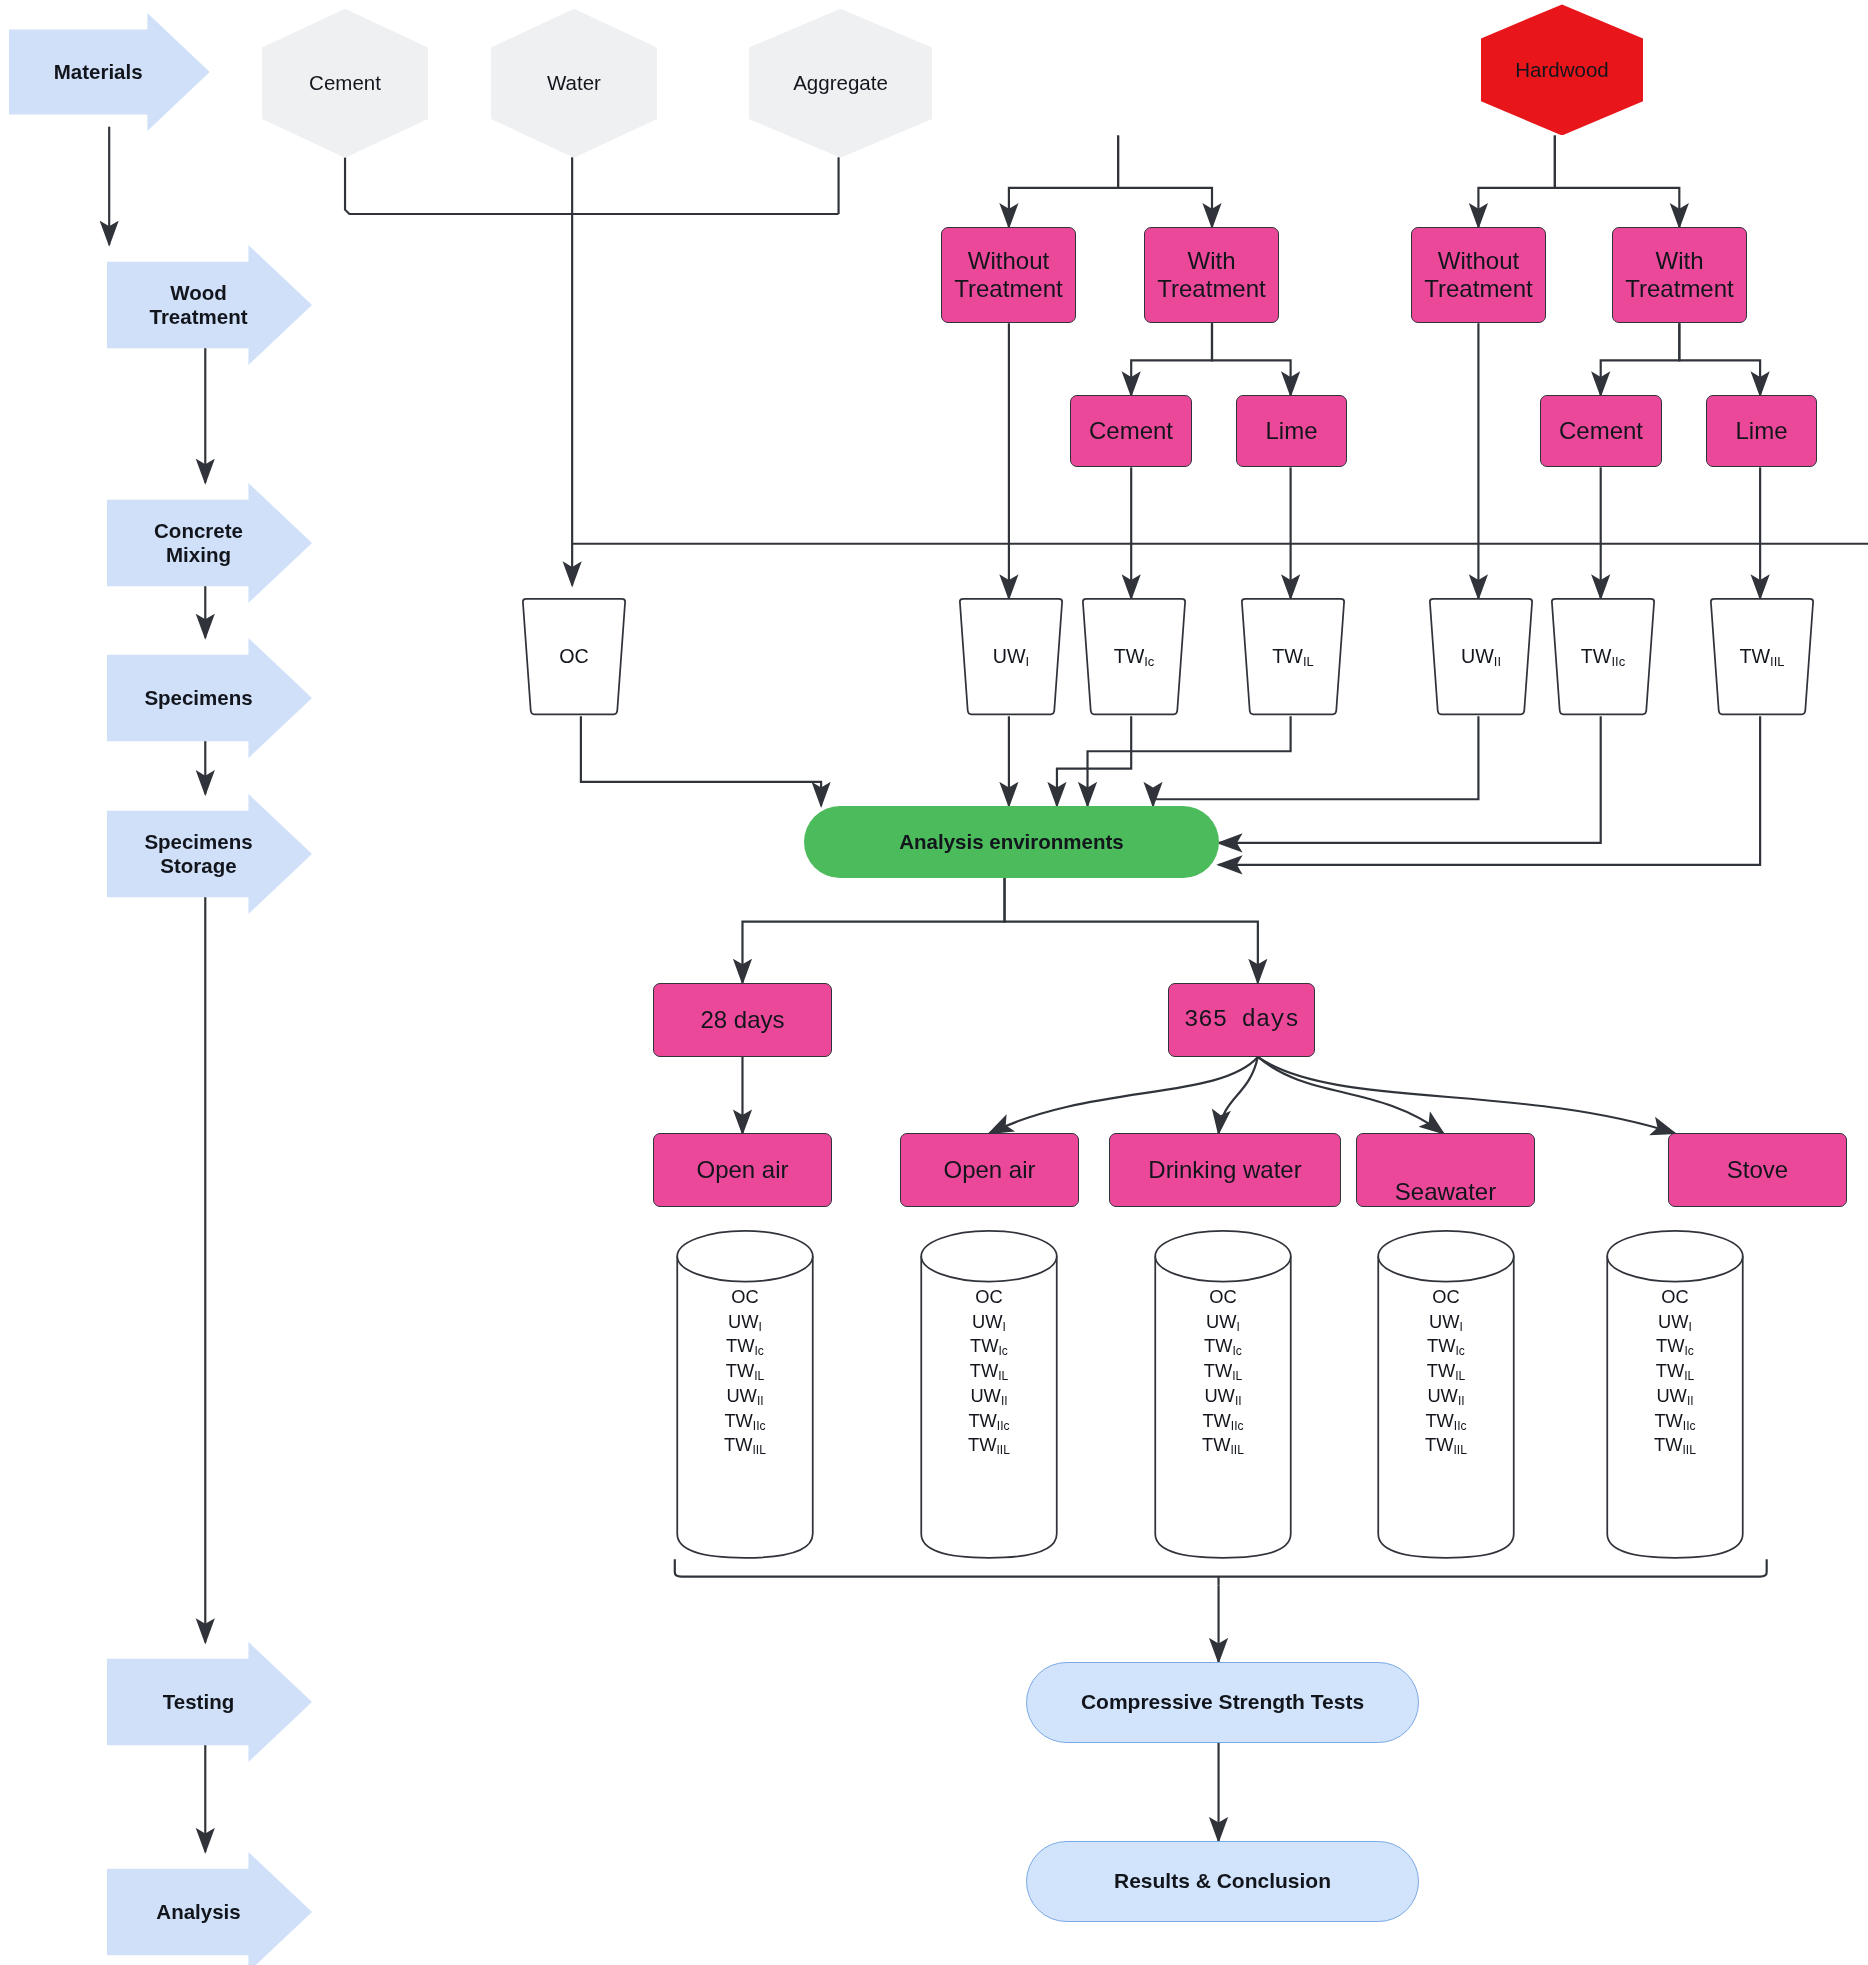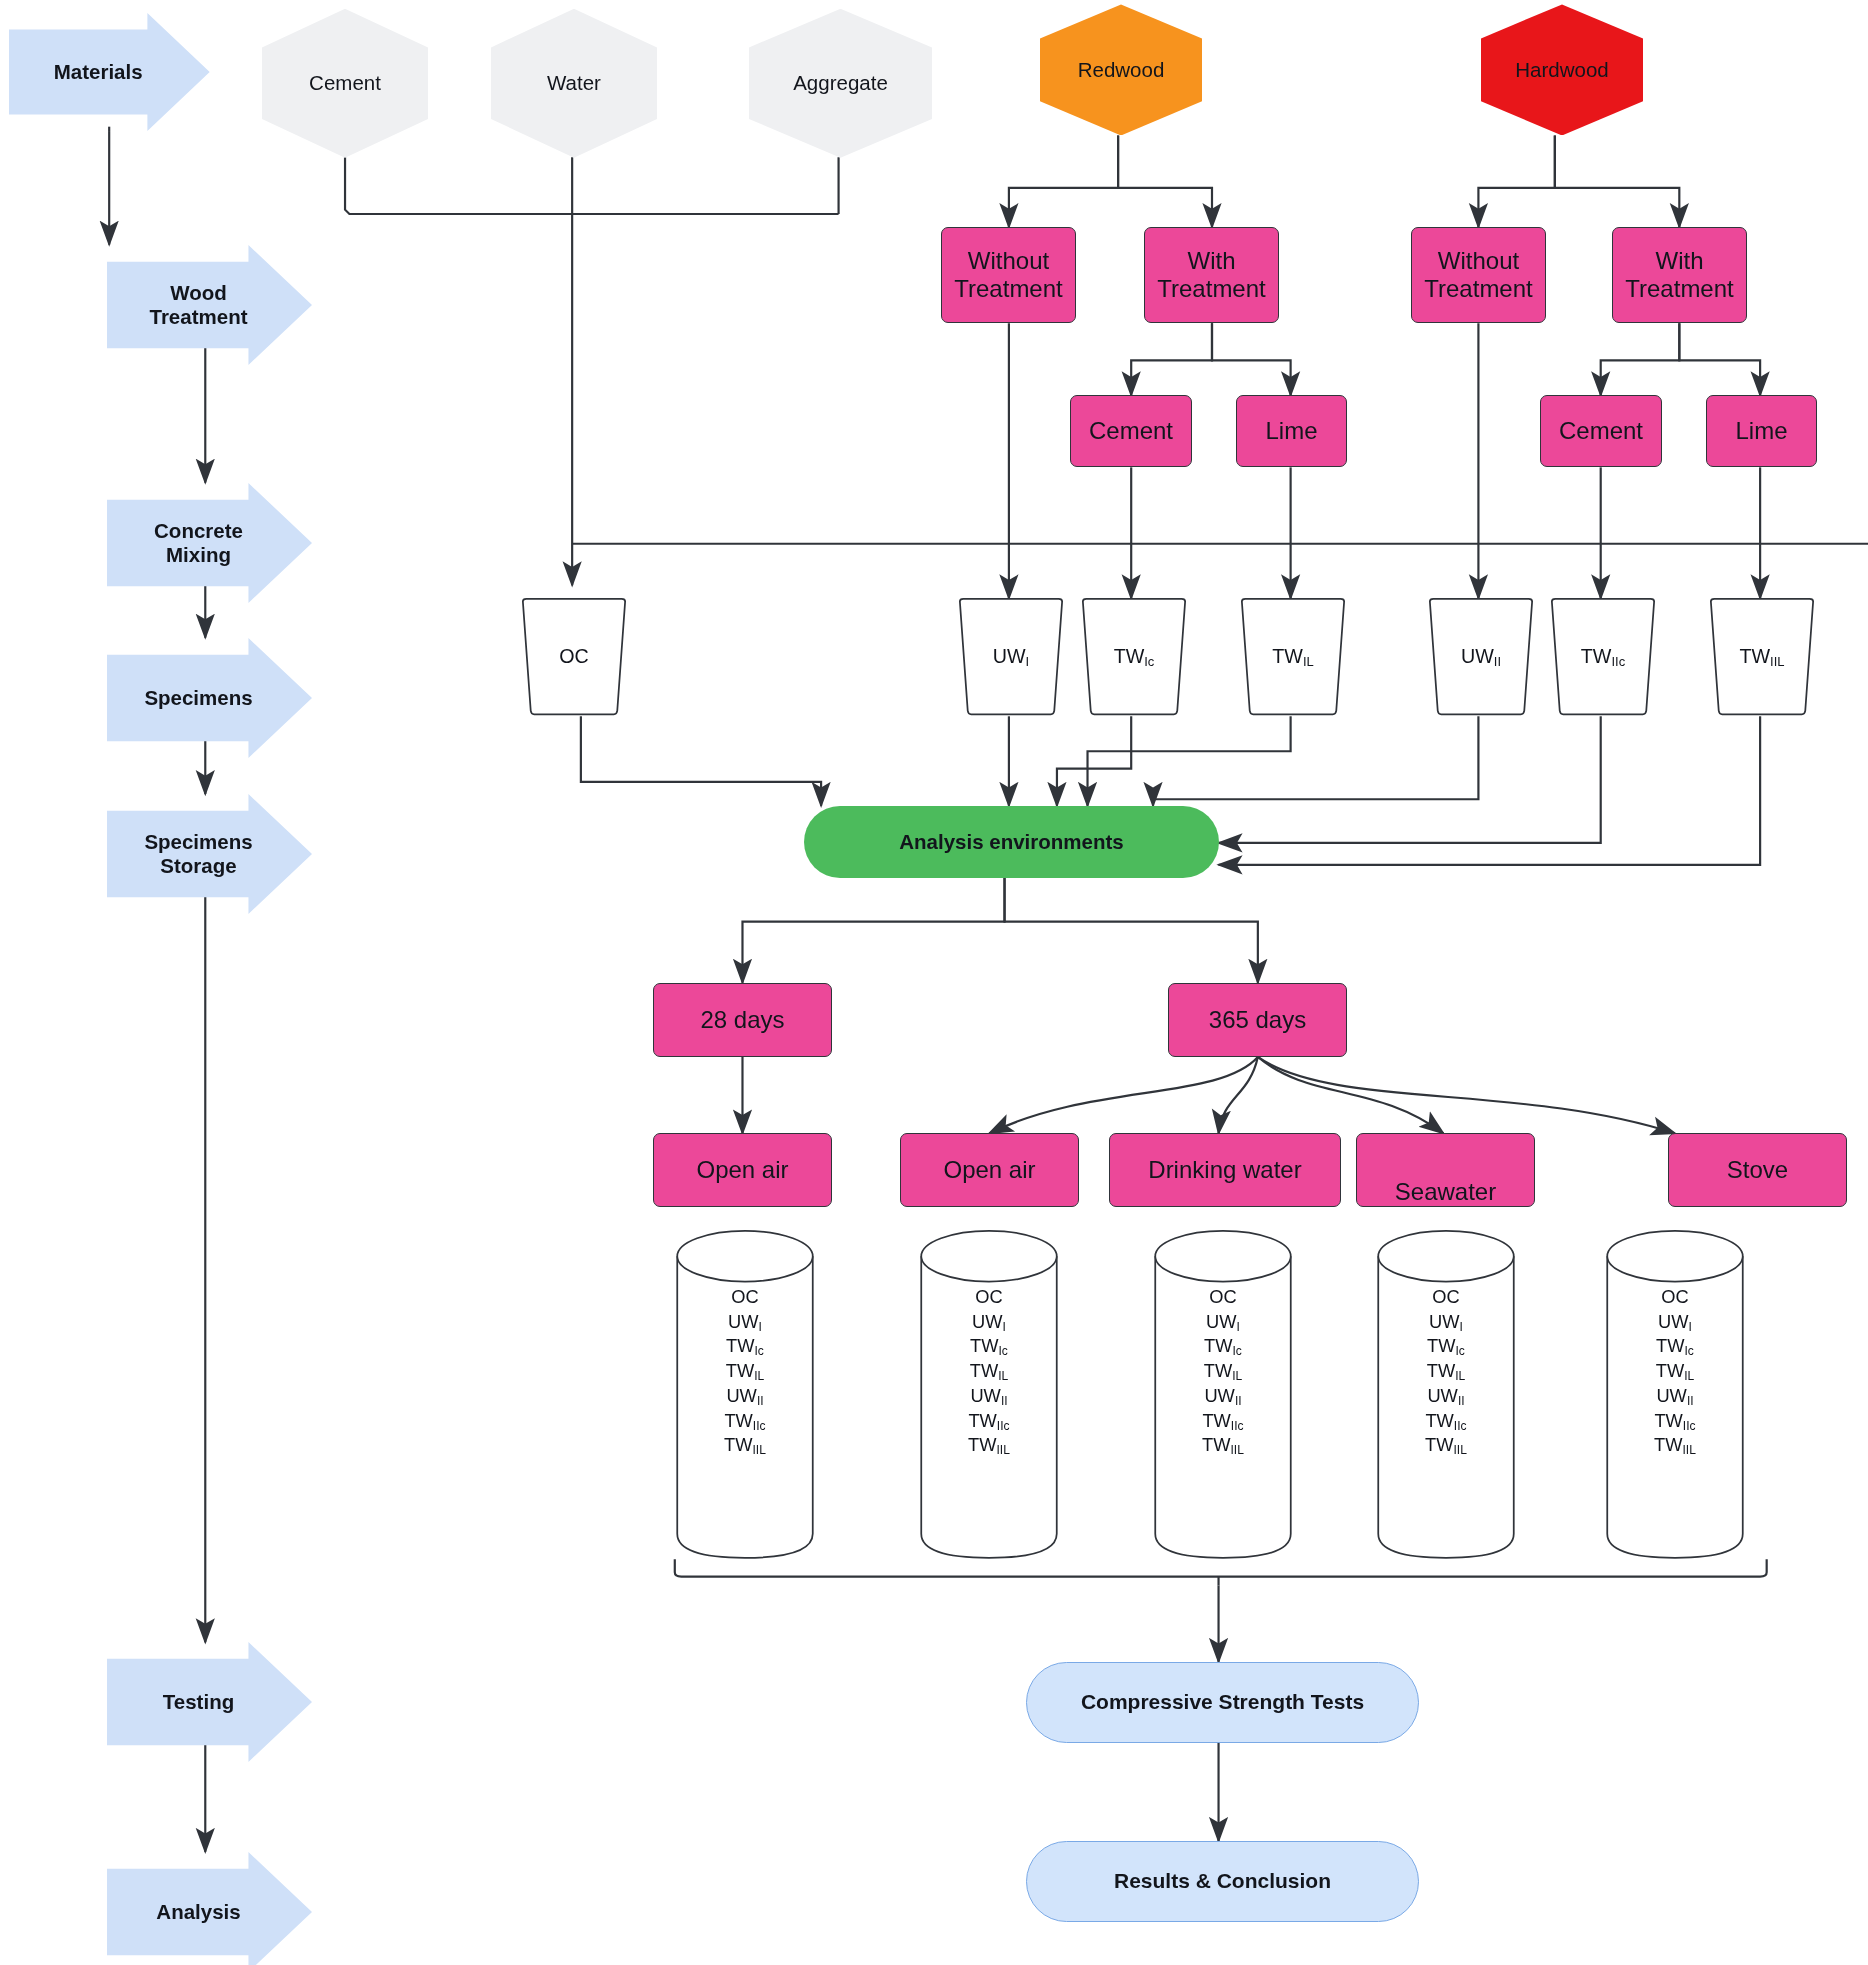--- a/index.html
+++ b/index.html
@@ -236,23 +236,20 @@
 
   <div class="node hexagon" style="left:262px; top:8.7px; width:166px; height:149px;">
     <span>Cement</span>
   </div>
   <div class="node hexagon" style="left:491px; top:8.7px; width:166px; height:149px;">
     <span>Water</span>
   </div>
   <div class="node hexagon" style="left:749px; top:8.7px; width:183px; height:149px;">
     <span>Aggregate</span>
   </div>
-  <div class="node hexagon orange" style="left:1040px; top:4.4px; width:162px; height:131px;">
-    <span>Redwood</span>
-  </div>
   <div class="node hexagon red" style="left:1481px; top:4.4px; width:162px; height:131px;text-align:right;">
     <span>Hardwood</span>
   </div>
 
   <div class="node rect" style="left:941px; top:227px; width:135px; height:96px;">
     <span>
       <span>Without</span><br>
       <span>Treatment</span>
     </span>
   </div>
@@ -337,21 +334,21 @@
     <span class="lbl"><span>TW</span><sub>IIL</sub></span>
   </div>
 
   <div class="node stadium-green" style="left:804px; top:806px; width:415px; height:72px;">
     <span>Analysis environments</span>
   </div>
 
   <div class="node rect" style="left:653px; top:983px; width:179px; height:74px;">
     <span>28 days</span>
   </div>
-  <div class="node rect" style="left:1168px; top:983px; width:179px; height:74px;">
+  <div class="node rect" style="left:1168px; top:983px; width:147px; height:74px;font-family:Liberation Mono, monospace;">
     <span>365 days</span>
   </div>
 
   <div class="node rect" style="left:653px; top:1133px; width:179px; height:74px;">
     <span>Open air</span>
   </div>
   <div class="node rect" style="left:900px; top:1133px; width:179px; height:74px;">
     <span>Open air</span>
   </div>
   <div class="node rect" style="left:1109px; top:1133px; width:232px; height:74px;">

